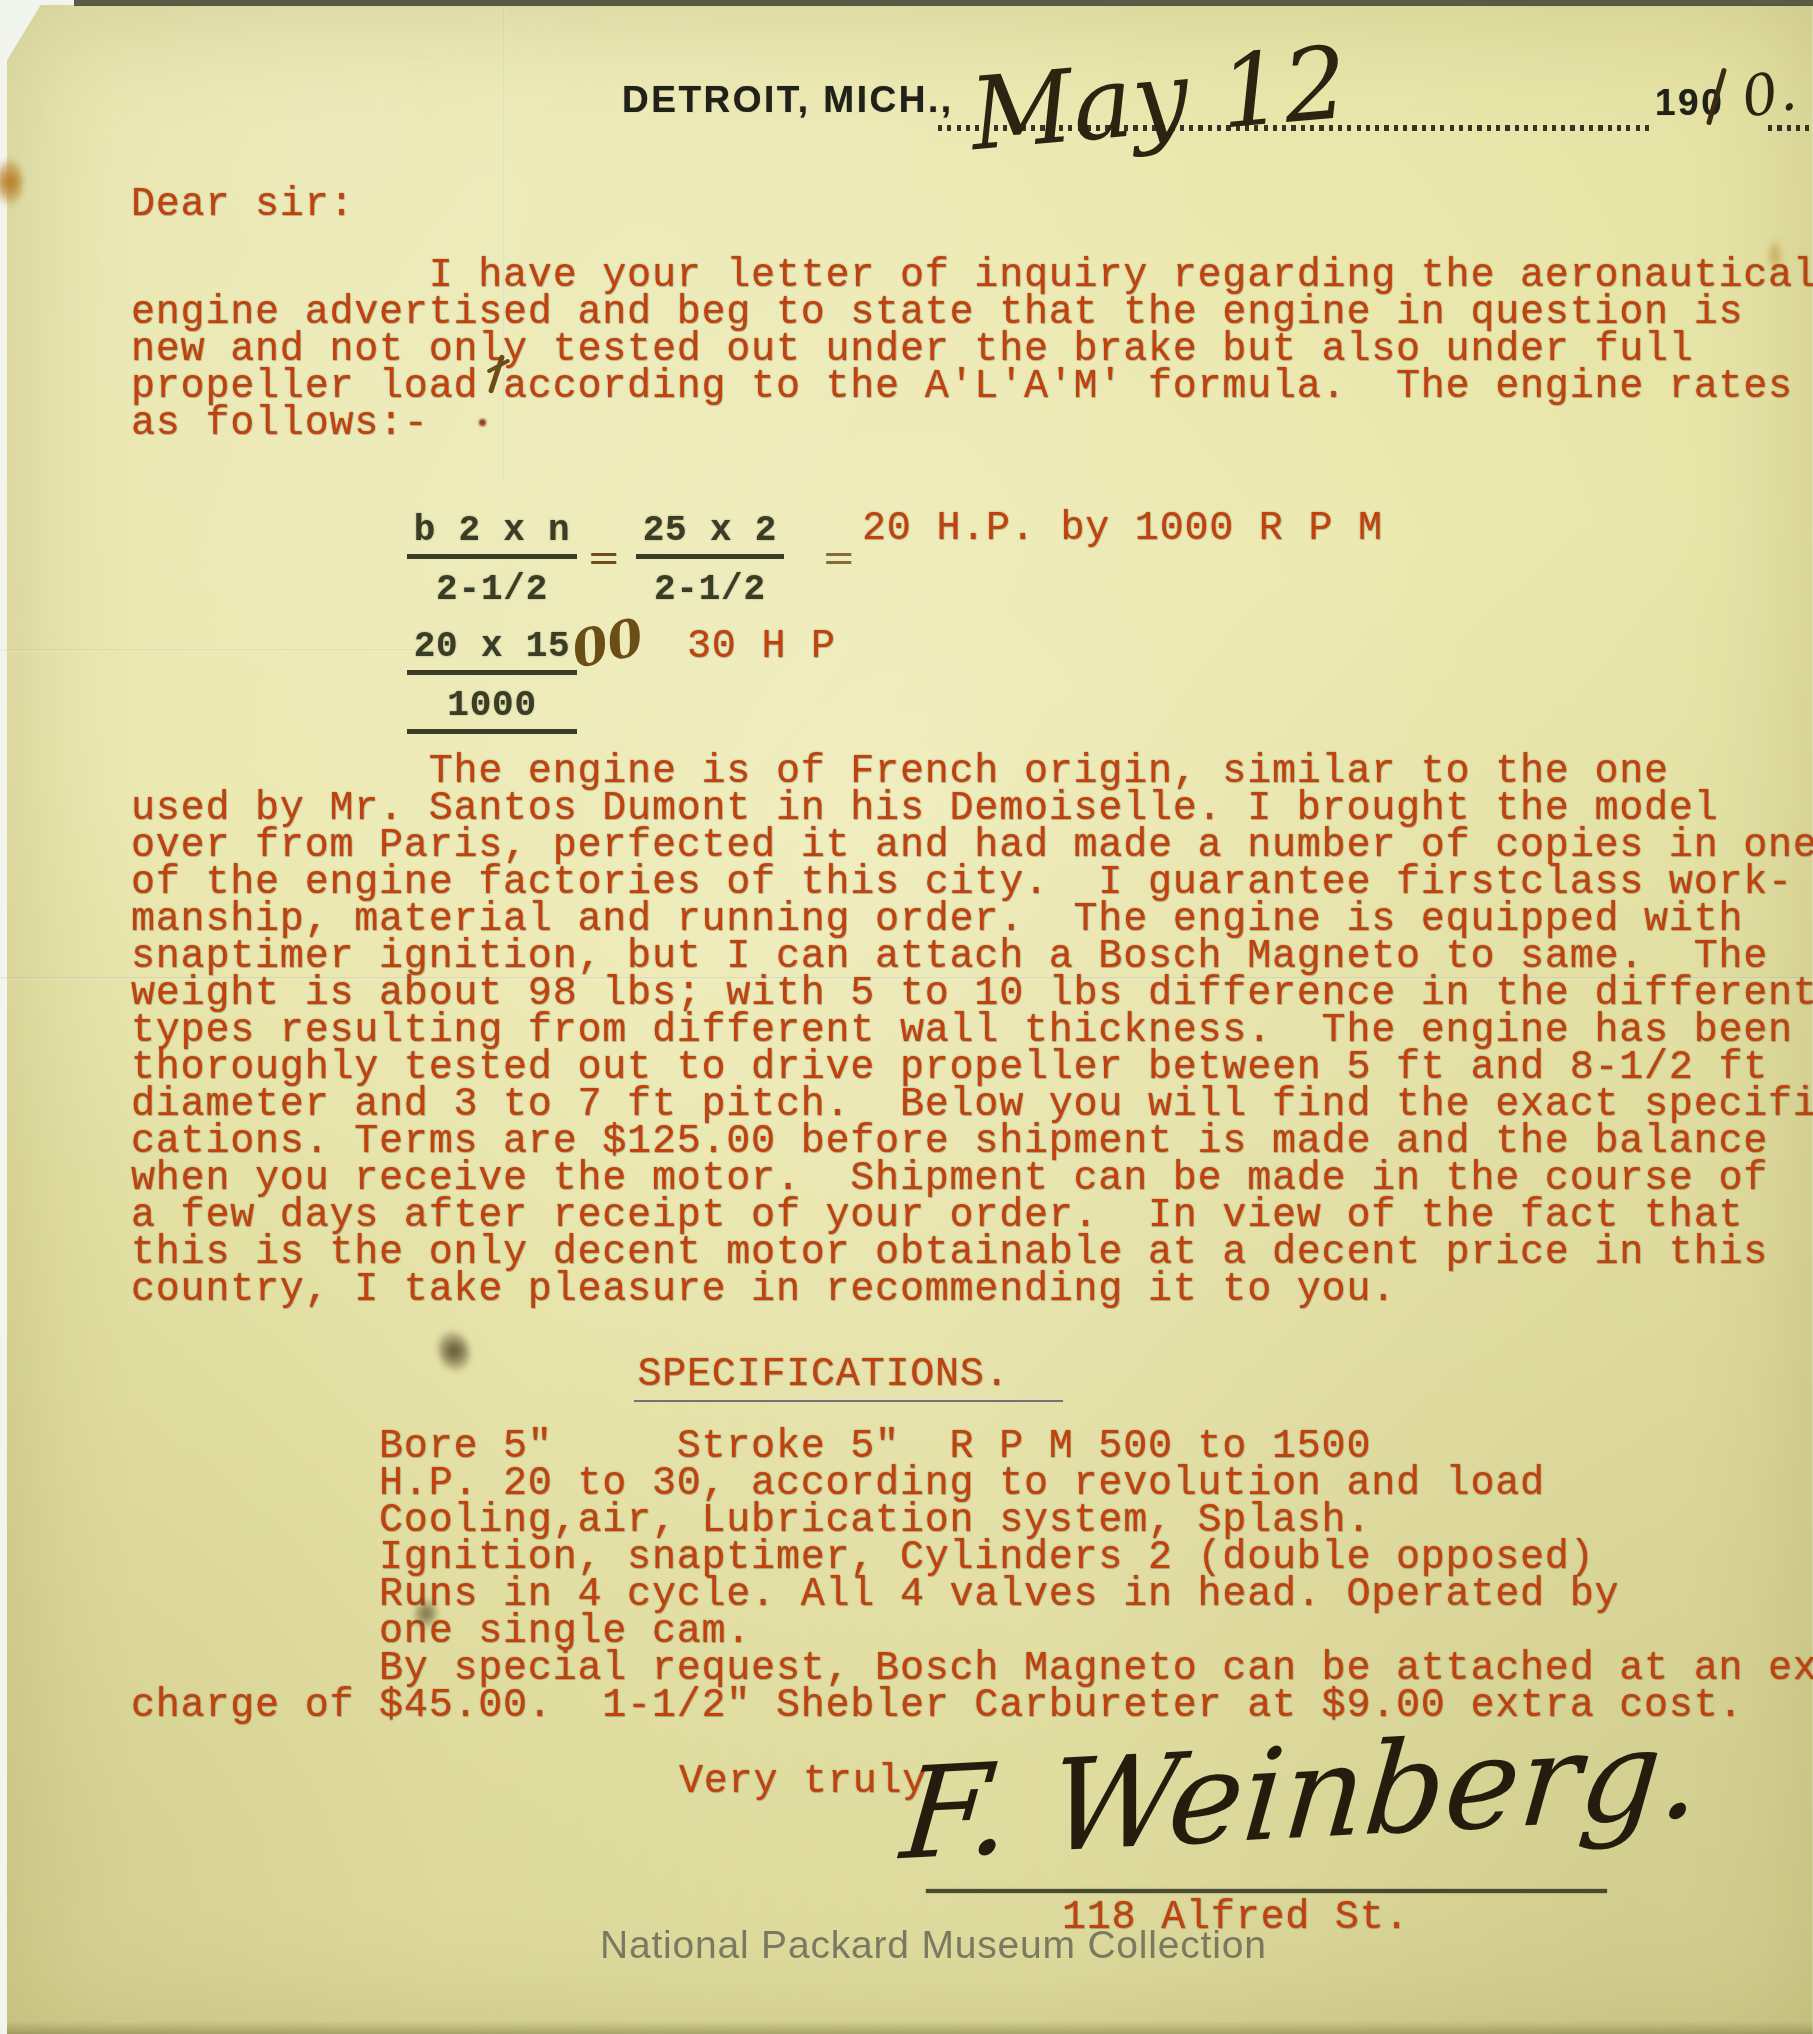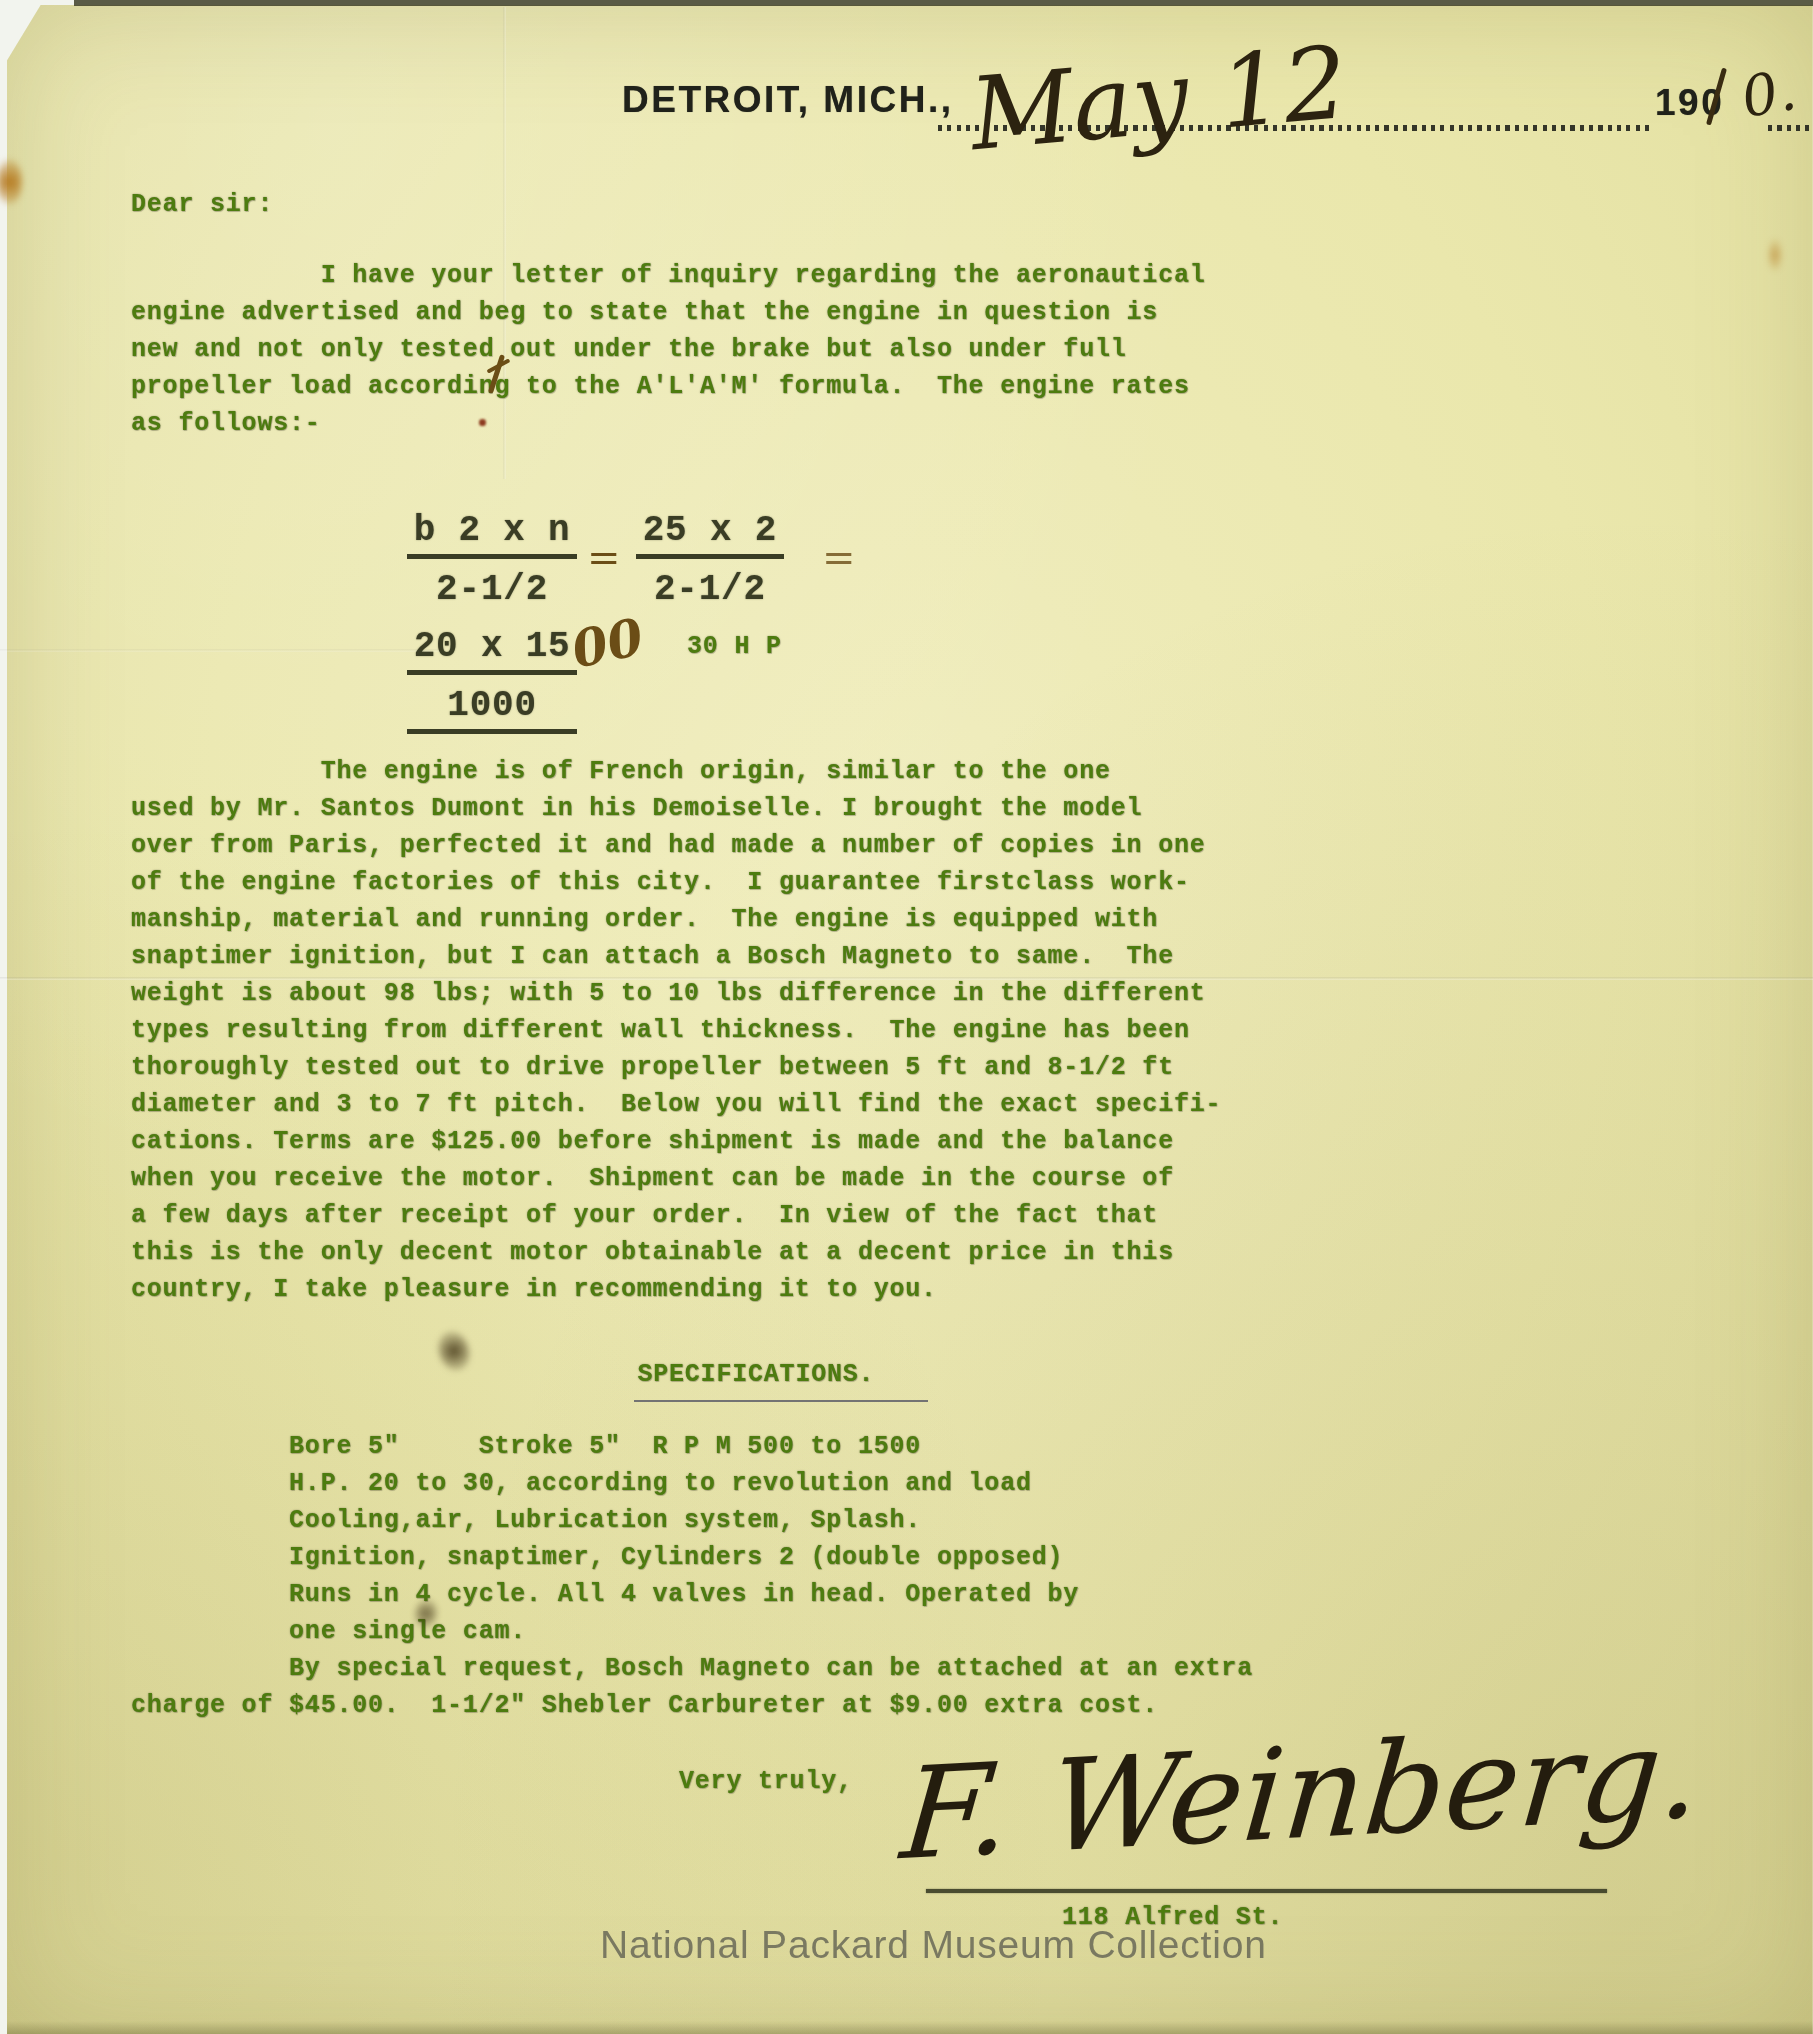--- a/index.html
+++ b/index.html
@@ -26,23 +26,23 @@
   
   .crease-h{position:absolute; left:0; width:1813px; height:3.4px;
     background:linear-gradient(to bottom, rgba(0,0,0,.07), rgba(255,255,255,.30));}
   .crease-v{position:absolute; width:3.4px;
     background:linear-gradient(to right, rgba(0,0,0,.05), rgba(255,255,255,.25));}
 
   
   .typed{
     position:absolute;
     font-family:"Liberation Mono", monospace;
-    font-weight:700;
-    font-size:25px; line-height:37px; letter-spacing:0.8px;
-    color:#4d7c0f; white-space:pre;
+    font-weight:400;
+    font-size:40px; line-height:37px; letter-spacing:0.8px;
+    color:#c2410c; white-space:pre;
     text-shadow: 0 0 1.7px rgba(58,61,37,.55), 0.8px 0.8px 0 rgba(58,61,37,.22);
   }
   
   .print{
     position:absolute;
     font-family:"Liberation Sans", sans-serif;
     font-weight:700; font-size:37px; letter-spacing:2.5px;
     color:#20221a; white-space:pre;
     text-shadow:0 0 0.8px rgba(32,34,26,.6);
   }
@@ -119,20 +119,21 @@
     <div class="frac" style="left:0; top:0;">
       <span class="num">b 2 x n</span>
       <span class="den">2-1/2</span>
     </div>
     <div class="hand hand-brown" style="left:180px; top:23.6px; font-size:40px;">=</div>
     <div class="frac" style="left:229px; top:0;">
       <span class="num">25 x 2</span>
       <span class="den">2-1/2</span>
     </div>
     <div class="hand hand-brown" style="left:415px; top:23.6px; font-size:40px; opacity:.8;">=</div>
+    <div class="typed" style="left:455px; top:0;">20 H.P. by 1000 R P M</div>
   </div>
 
 
   <div class="formula" style="left:407px; top:626px; width:759px; height:101px;">
     <div class="frac" style="left:0; top:0;">
       <span class="num">20 x 15</span>
       <span class="den underlined">1000</span>
     </div>
     <div class="hand hand-brown" style="left:165px; top:-13.5px; font-size:51px; transform:rotate(-12deg); font-weight:700;">00</div>
     <div class="typed" style="left:280px; top:1.7px;">30 H P</div>

